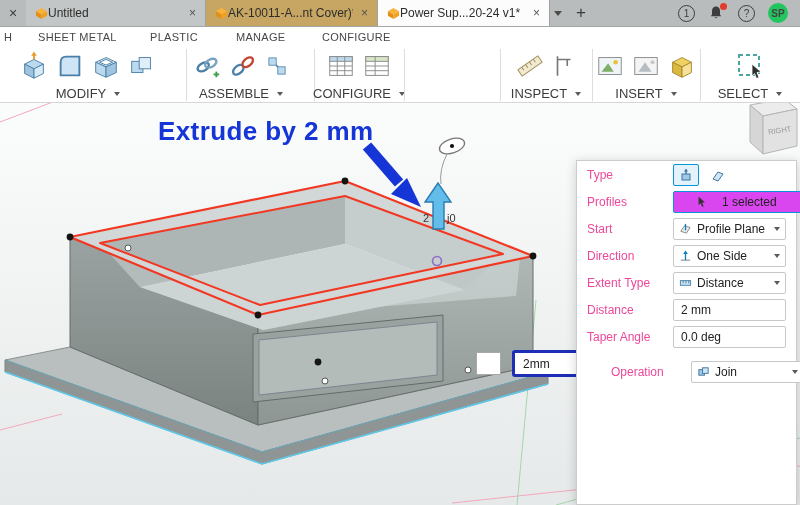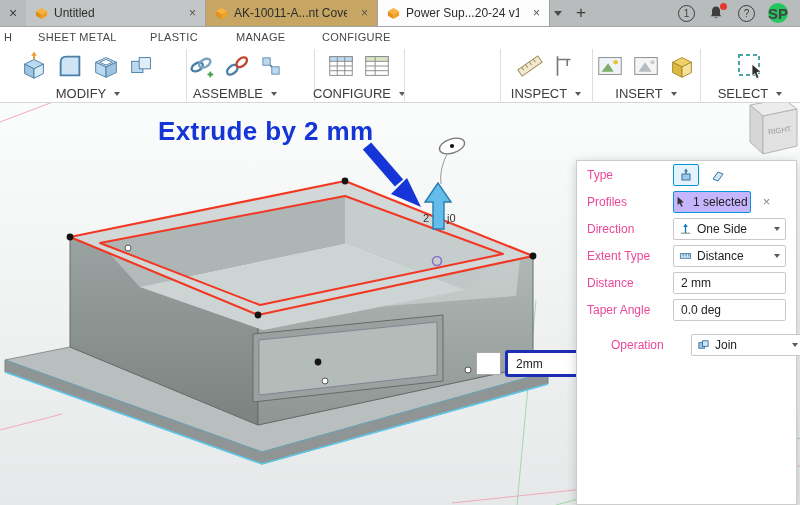--- a/index.html
+++ b/index.html
@@ -4,37 +4,37 @@
 <style>
   * { box-sizing: border-box; margin: 0; padding: 0; }
   html,body { width:800px; height:505px; overflow:hidden; }
   body { font-family:"Liberation Sans", sans-serif; position:relative; background:#fff; }
 
   
   .tabbar { position:absolute; left:0; top:0; width:800px; height:27px; background:#b9bcbc;
             border-bottom:1px solid #a3a6a6; display:flex; align-items:stretch; z-index:10; }
   .tb-close { width:26px; display:flex; align-items:center; justify-content:center;
               color:#3a3a3a; font-size:14px; cursor:default; }
-  .tab { display:flex; align-items:center; gap:6px; padding:1px 9px; font-size:12px; color:#2d2d2d;
+  .tab { display:flex; align-items:center; gap:0; padding:1px 9px; font-size:12px; color:#2d2d2d;
          background:#c3c6c6; border-right:1px solid #9fa2a2; }
   .tab-amber { background:#c6a662; }
   .tab-active { background:#fcfcfc; }
   .tab-label { white-space:nowrap; overflow:hidden; }
   .tab-x { margin-left:auto; color:#555; font-size:12px; padding-left:8px; }
   .tab-chevron { width:16px; display:flex; align-items:center; justify-content:center; }
   .tri-down { width:0; height:0; border-left:4px solid transparent; border-right:4px solid transparent;
               border-top:5px solid #4a4a4a; }
   .tb-plus { width:30px; display:flex; align-items:center; justify-content:center; font-size:17px; color:#3b3b3b; }
   .tb-right { margin-left:auto; display:flex; align-items:center; gap:13px; padding-right:12px; }
   .circle-badge { width:17px; height:17px; border:1.5px solid #3d3d3d; border-radius:50%;
                   display:flex; align-items:center; justify-content:center; font-size:10px; color:#3d3d3d; }
   .bell { position:relative; width:17px; height:17px; }
   .red-dot { position:absolute; top:-2px; right:-2px; width:7px; height:7px; background:#e23b2e; border-radius:50%; }
   .avatar { width:20px; height:20px; border-radius:50%; background:#22c55e; color:#444;
-            font-size:15px; font-weight:bold; display:flex; align-items:center; justify-content:center;text-align:center; }
+            font-size:10px; font-weight:bold; display:flex; align-items:center; justify-content:center;text-align:center; }
 
   
   .ribbon { position:absolute; left:0; top:27px; width:800px; height:76px; background:#fff;
             border-bottom:1px solid #d6d6d6; z-index:9; }
   .ribbon-tabs { position:relative; height:20px; }
   .rtab { position:absolute; top:4px; font-size:11px; color:#474747; letter-spacing:.3px; white-space:nowrap; }
   .ribbon-groups { position:relative; height:56px; }
   .group { position:absolute; top:0; height:100%; display:flex; flex-direction:column; align-items:center; }
   .gicons { display:flex; gap:6px; align-items:center; height:38px; }
   .gi { display:flex; }
@@ -44,21 +44,21 @@
   .gdivider { position:absolute; top:2px; height:52px; width:1px; background:#ddd; }
 
   
   .viewport-bg { position:absolute; left:0; top:103px; width:800px; height:402px;
                  background:linear-gradient(#fbfcfc,#e6e9e9); z-index:0; }
   .scene { position:absolute; left:0; top:0; width:800px; height:505px; z-index:1; }
   .annotation { position:absolute; left:158px; top:116px; font-size:26px; font-weight:bold;
                 color:#1535d6; letter-spacing:.4px; z-index:2; white-space:nowrap; }
   .viewcube { position:absolute; left:733px; top:95px; z-index:2; }
 
-  .floating { position:absolute; left:476px; top:350px; display:flex; align-items:center; gap:4px; z-index:3; }
+  .floating { position:absolute; left:476px; top:350px; display:flex; align-items:center; gap:11px; z-index:3; }
   .fi-small { width:25px; height:23px; background:#fff; border:1px solid #a8a8a8; }
   .fi-main { height:27px; width:80px; background:#fff; border:3.5px solid #1d2db5; border-radius:3px;
              font-size:12px; color:#222; display:flex; align-items:center; padding:0 8px; }
   .fi-grip { width:8px; height:14px; position:relative; }
   .fi-grip::before { content:""; position:absolute; left:0; top:0; width:3px; height:3px; border-radius:50%;
              background:#8a8a8a; box-shadow:0 5px 0 #8a8a8a,0 10px 0 #8a8a8a,5px 0 0 #8a8a8a,
              5px 5px 0 #8a8a8a,5px 10px 0 #8a8a8a; }
 
   
   .panel { position:absolute; left:576px; top:160px; width:221px; height:345px; background:#fff;
@@ -71,22 +71,22 @@
   .plabel { width:80px; flex:none; color:#ec4899; }
   .pctrl { margin-left:auto; width:113px; display:flex; align-items:center; }
   .dd { width:113px; height:22px; border:1px solid #c8c8c8; border-radius:2px; background:#fff;
         display:flex; align-items:center; gap:5px; padding:0 5px; }
   .dd-val { flex:1; color:#222; white-space:nowrap; overflow:hidden; }
   .inp { width:113px; height:22px; border:1px solid #c8c8c8; border-radius:2px; background:#fff;
          display:flex; align-items:center; padding:0 7px; color:#222; }
   .type-btn { width:26px; height:22px; border:1px solid transparent; border-radius:2px;
               display:flex; align-items:center; justify-content:center; margin-right:6px; }
   .type-sel { border-color:#0696d7; background:#e3f2fb; }
-  .chip { border:1px solid #0696d7; background:#c4b5fd; border-radius:2px; height:22px;
-          display:flex; align-items:center; gap:6px; padding:0 2px; color:#222; white-space:nowrap; }
+  .chip { border:1px solid #0696d7; background:#d946ef; border-radius:2px; height:22px;
+          display:flex; align-items:center; gap:14px; padding:0 23px; color:#222; white-space:nowrap; }
   .chip-x { margin-left:12px; color:#8a8a8a; font-size:13px; }
   .op-row { margin-top:8px;margin-left:24px; }
 </style>
 </head>
 <body>
 
 <div class="viewport-bg"></div>
 
 <svg class="scene" viewBox="0 0 800 505">
   <defs>
@@ -269,21 +269,21 @@
             </svg>
         </span>
       </div>
       <div class="glabel">
         <span>MODIFY</span>
         <i class="caret"></i>
       </div>
     </div>
     <i class="gdivider" style="left:186px"></i>
 
-    <div class="group" style="left:176px;width:118px">
+    <div class="group" style="left:182px;width:118px">
       <div class="gicons">
         <span class="gi">
           <svg viewBox="0 0 32 32" width="30" height="30">
               <ellipse cx="12" cy="17" rx="6.5" ry="4" transform="rotate(-30 12 17)" fill="none" stroke="#4a7fa8" stroke-width="2.5"></ellipse>
               <ellipse cx="20" cy="13" rx="6.5" ry="4" transform="rotate(-30 20 13)" fill="none" stroke="#7aa3c0" stroke-width="2.5"></ellipse>
               <line x1="26" y1="22" x2="26" y2="28" stroke="#3d9e46" stroke-width="2"></line>
               <line x1="23" y1="25" x2="29" y2="25" stroke="#3d9e46" stroke-width="2"></line>
             </svg>
         </span>
         <span class="gi">
@@ -441,20 +441,35 @@
           <svg viewBox="0 0 14 14" width="11" height="11">
               <polygon points="2,1 10,8 6.5,8.5 8.5,13 6.5,13.8 4.8,9.3 2,11.5" fill="#333"></polygon>
             </svg>
         </span>
         <span>1 selected</span>
       </span>
       <span class="chip-x">×</span>
     </div>
   </div>
 
+  <div class="prow">
+    <span class="plabel">Start</span>
+    <div class="pctrl">
+      <div class="dd">
+        <span class="gi">
+          <svg viewBox="0 0 14 14" width="13" height="13">
+              <polygon points="2,10 6,4 12,6 8,12" fill="#e9e9e9" stroke="#888"></polygon>
+              <line x1="7" y1="9" x2="7" y2="2" stroke="#0a7fc0" stroke-width="1.4"></line>
+            </svg>
+        </span>
+        <span class="dd-val">Profile Plane</span>
+        <i class="caret"></i>
+      </div>
+    </div>
+  </div>
 
   <div class="prow">
     <span class="plabel">Direction</span>
     <div class="pctrl">
       <div class="dd">
         <span class="gi">
           <svg viewBox="0 0 14 14" width="13" height="13">
               <line x1="2" y1="12" x2="12" y2="12" stroke="#777"></line>
               <line x1="7" y1="12" x2="7" y2="4" stroke="#0a7fc0" stroke-width="1.4"></line>
               <polygon points="7,1.5 4.5,5.5 9.5,5.5" fill="#0a7fc0"></polygon>

